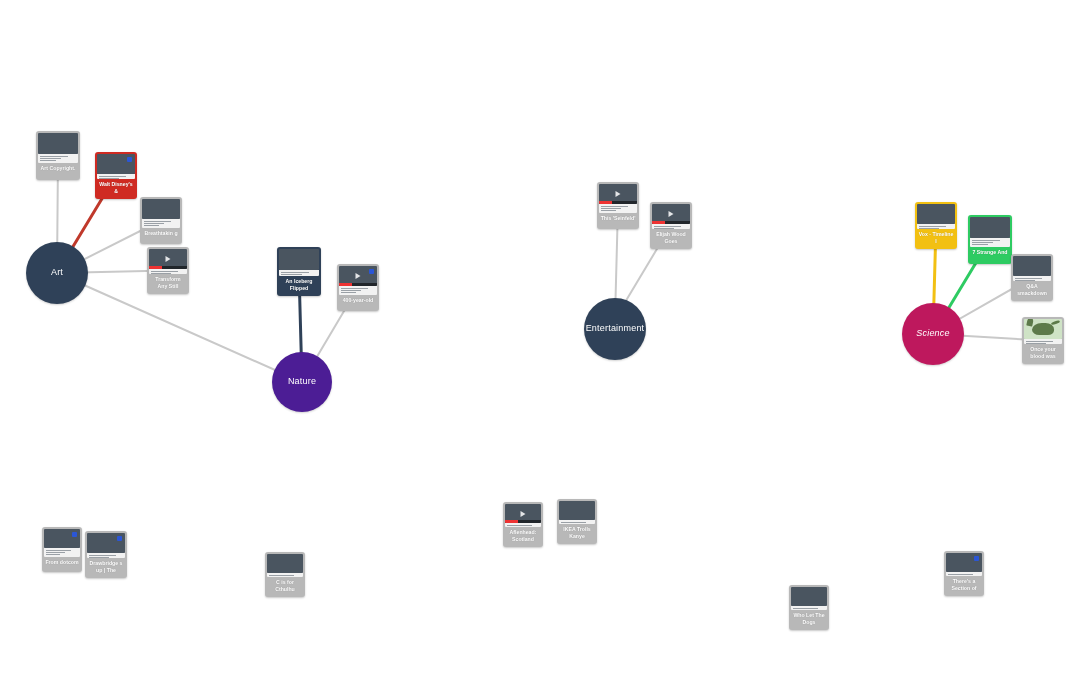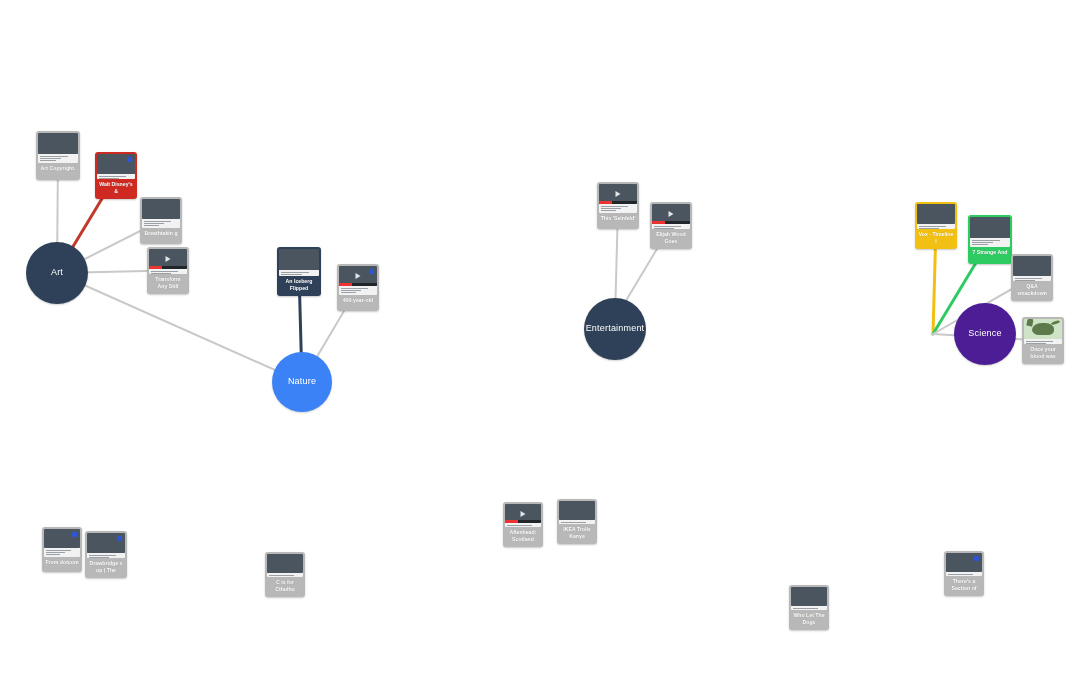--- a/index.html
+++ b/index.html
@@ -299,16 +299,16 @@
     <div class="card" style="left: 944px; top: 512px; width: 40px; height: 45px;">
       <div class="thumb scene" style="height: 19px;">
         <div class="dot"></div>
       </div>
       <div class="meta">
         <i></i>
       </div>
       <div class="label">There's a Section of</div>
     </div>
     <div class="hub" style="left: 26px; top: 203px; width: 62px; height: 62px; background: rgb(47, 65, 88); color: rgb(255, 255, 255);">Art</div>
-    <div class="hub" style="left: 272px; top: 313px; width: 60px; height: 60px; background: #3b82f6; color: rgb(255, 255, 255); text-align: center;">Nature</div>
+    <div class="hub" style="left: 272px; top: 313px; width: 60px; height: 60px; background: #4c1d95; color: rgb(255, 255, 255); text-align: center;">Nature</div>
     <div class="hub" style="left: 584px; top: 259px; width: 62px; height: 62px; background: rgb(47, 65, 88); color: rgb(255, 255, 255);">Entertainment</div>
-    <div class="hub" style="left: 954px; top: 264px; width: 62px; height: 62px; background: #4c1d95; color: rgb(255, 255, 255);">Science</div>
+    <div class="hub" style="left: 902px; top: 264px; width: 62px; height: 62px; background: #be185d; color: rgb(255, 255, 255); font-style: italic;">Science</div>
   </div>
 
 </body></html>

